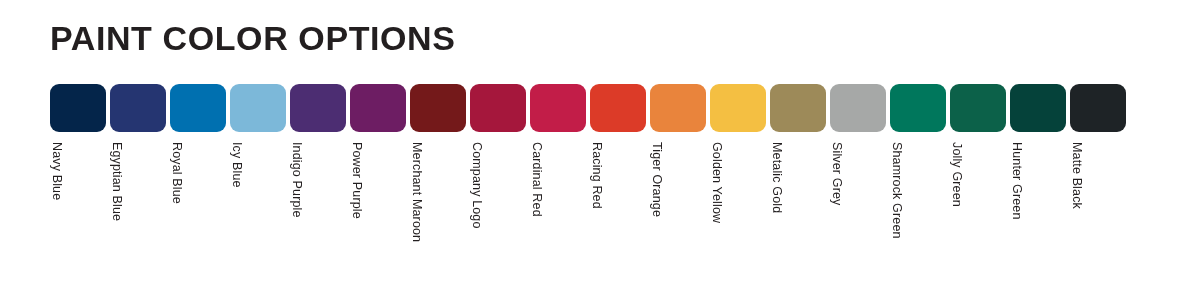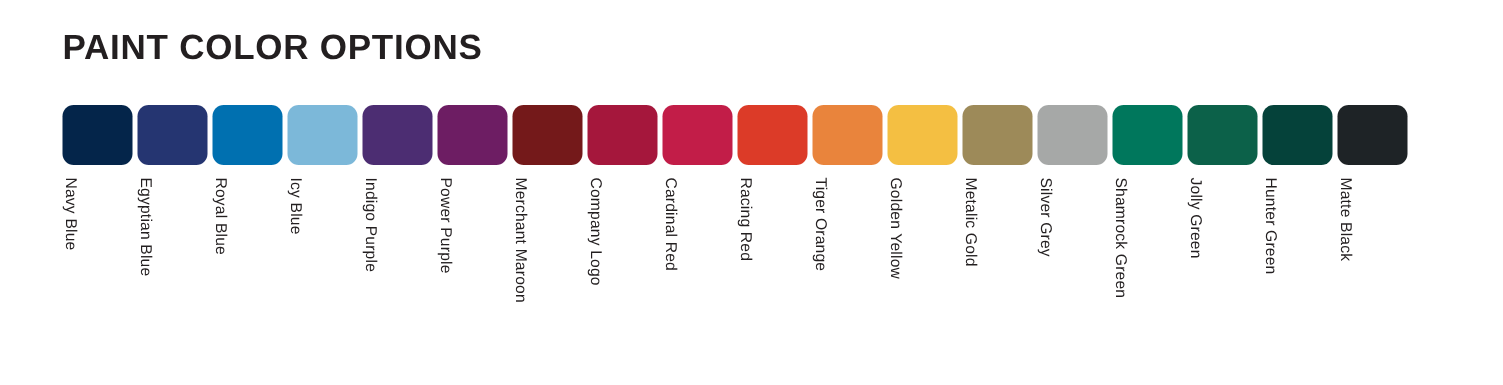--- a/index.html
+++ b/index.html
@@ -19,21 +19,21 @@
     position: relative;
     width: 1202px;
     height: 308px;
     background: #ffffff;
   }
   .page-title {
     position: absolute;
     left: 50px;
     top: 18px;
     font-family: "Liberation Sans", sans-serif;
-    font-size: 28px;
+    font-size: 34px;
     font-weight: bold;
     letter-spacing: 0.6px;
     color: #231f20;
     line-height: 40px;
     white-space: nowrap;
   }
   .swatch-strip {
     position: absolute;
     left: 50px;
     top: 84px;

